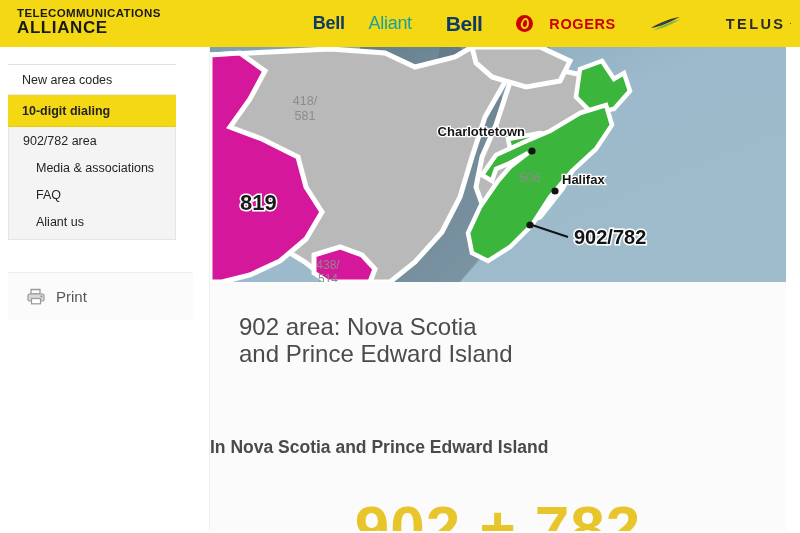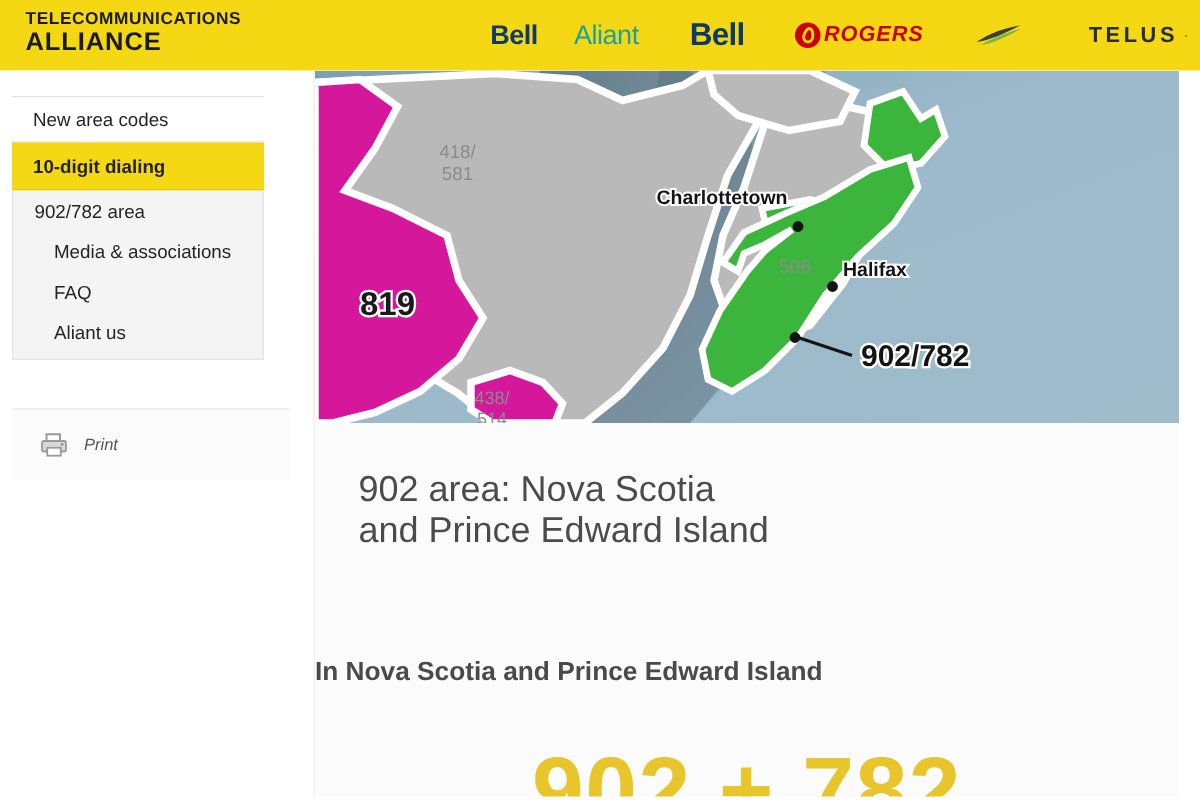--- a/index.html
+++ b/index.html
@@ -49,21 +49,21 @@
     gap: 34px;
   }
   .logo { display: flex; align-items: flex-end; }
 
   .logo-bellaliant { font-size: 18px; font-weight: bold; letter-spacing: -0.3px; }
   .logo-bellaliant .p1 { color: #0e3a66; }
   .logo-bellaliant .p2 { color: #19a0a0; font-weight: normal; padding-left: 24px; }
 
   .logo-bell { font-size: 21px; font-weight: bold; color: #0e3a66; letter-spacing: -0.5px; }
 
-  .logo-rogers { display: flex; align-items: flex-start; gap: 2px; font-style: italic; }
+  .logo-rogers { display: flex; align-items: center; gap: 16px; }
   .rogers-mark {
     width: 17px; height: 17px; border-radius: 50%;
     background: #cc0000;
     display: inline-block;
     position: relative;
   }
   .rogers-mark::after {
     content: "";
     position: absolute;
     left: 4.5px; top: 3px;
@@ -128,21 +128,21 @@
     left: 8px; top: 225px;
     width: 185px; height: 48px;
     display: flex;
     align-items: center;
     padding-left: 18px;
     box-sizing: border-box;
     border-top: 1px solid #eeeeee;
     background: #fbfbfb;
   }
   .printer-icon { width: 20px; height: 17px; margin-right: 10px; }
-  .print-label { font-size: 11px; color: #555555; font-style: italic; }
+  .print-label { font-size: 15px; color: #555555; }
 
   
   .content {
     position: absolute;
     left: 209px; top: 47px;
     width: 576px; height: 484px;
     background: #fafafa;
     border-left: 1px solid #f0f0f0;
     overflow: hidden;
   }

